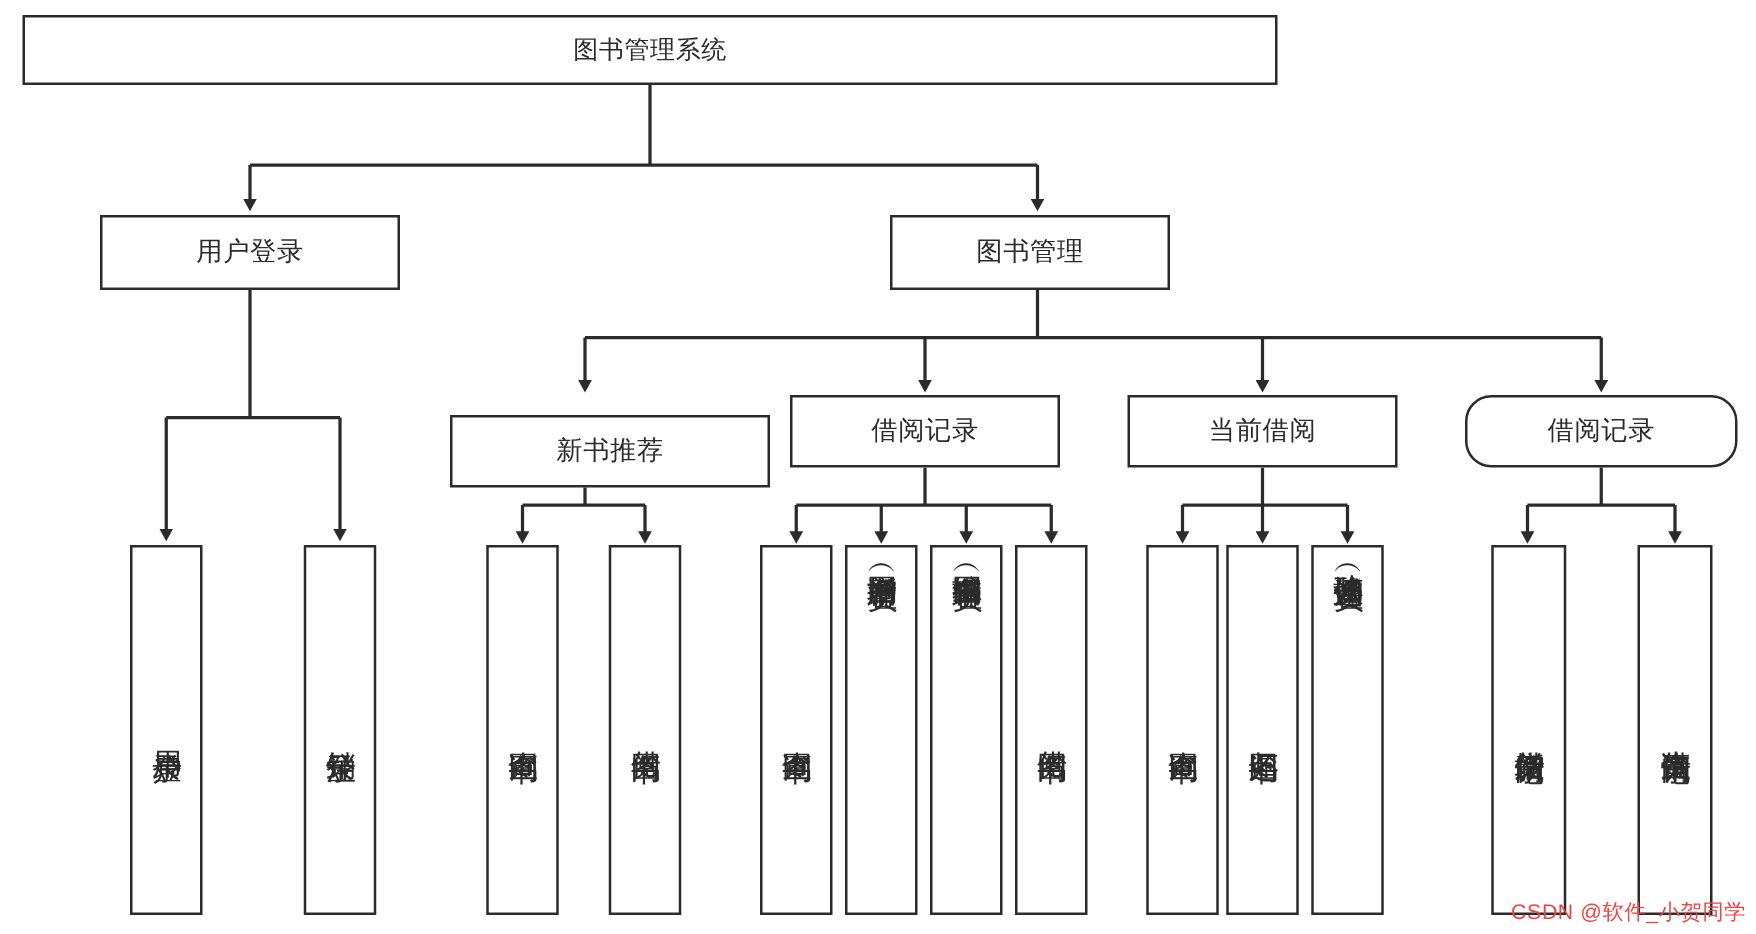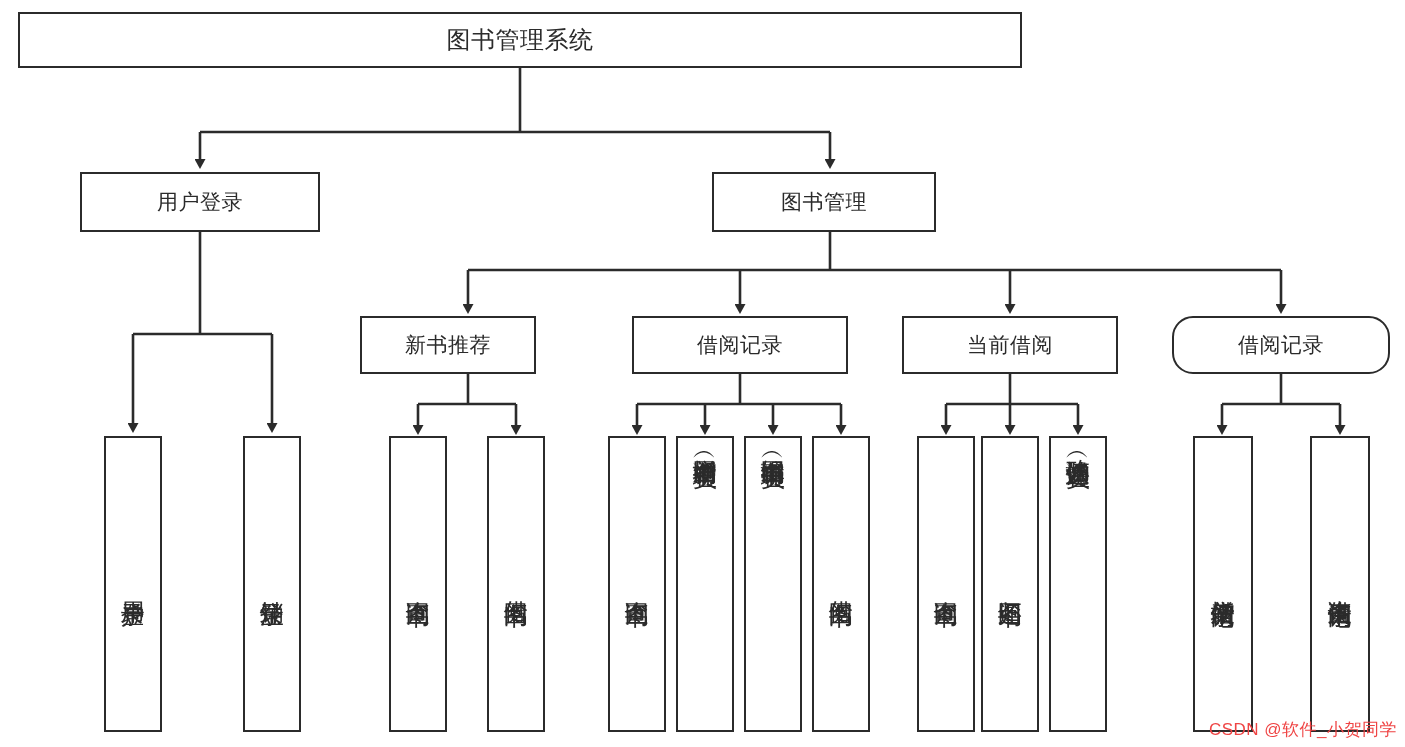--- a/index.html
+++ b/index.html
@@ -40,21 +40,21 @@
     display: block;
     text-align: center;
     line-height: 1.12;
     white-space: nowrap;
     letter-spacing: 0.5px;
   }
   .node.horizontal .label {
     font-size: 21px;
   }
   .node.root .label {
-    font-size: 24px;
+    font-size: 20px;
   }
   .node.vertical {
     align-items: flex-start;
     padding-top: 2px;
   }
   .node.vertical .label {
     writing-mode: vertical-rl;
     text-orientation: upright;
     font-size: 24px;
     line-height: 1.06;
@@ -136,21 +136,21 @@
     <span class="label">图书管理系统</span>
   </div>
 
   <div class="node horizontal" style="left:80px; top:172px; width:240px; height:60px;">
     <span class="label">用户登录</span>
   </div>
   <div class="node horizontal" style="left:712px; top:172px; width:224px; height:60px;">
     <span class="label">图书管理</span>
   </div>
 
-  <div class="node horizontal" style="left:360px; top:316px; width:176px; height:58px;">
+  <div class="node horizontal" style="left:360px; top:332px; width:256px; height:58px;">
     <span class="label">新书推荐</span>
   </div>
   <div class="node horizontal" style="left:632px; top:316px; width:216px; height:58px;">
     <span class="label">借阅记录</span>
   </div>
   <div class="node horizontal" style="left:902px; top:316px; width:216px; height:58px;">
     <span class="label">当前借阅</span>
   </div>
   <div class="node horizontal" style="left:1172px; top:316px; width:218px; height:58px;border-radius:21px;">
     <span class="label">借阅记录</span>

